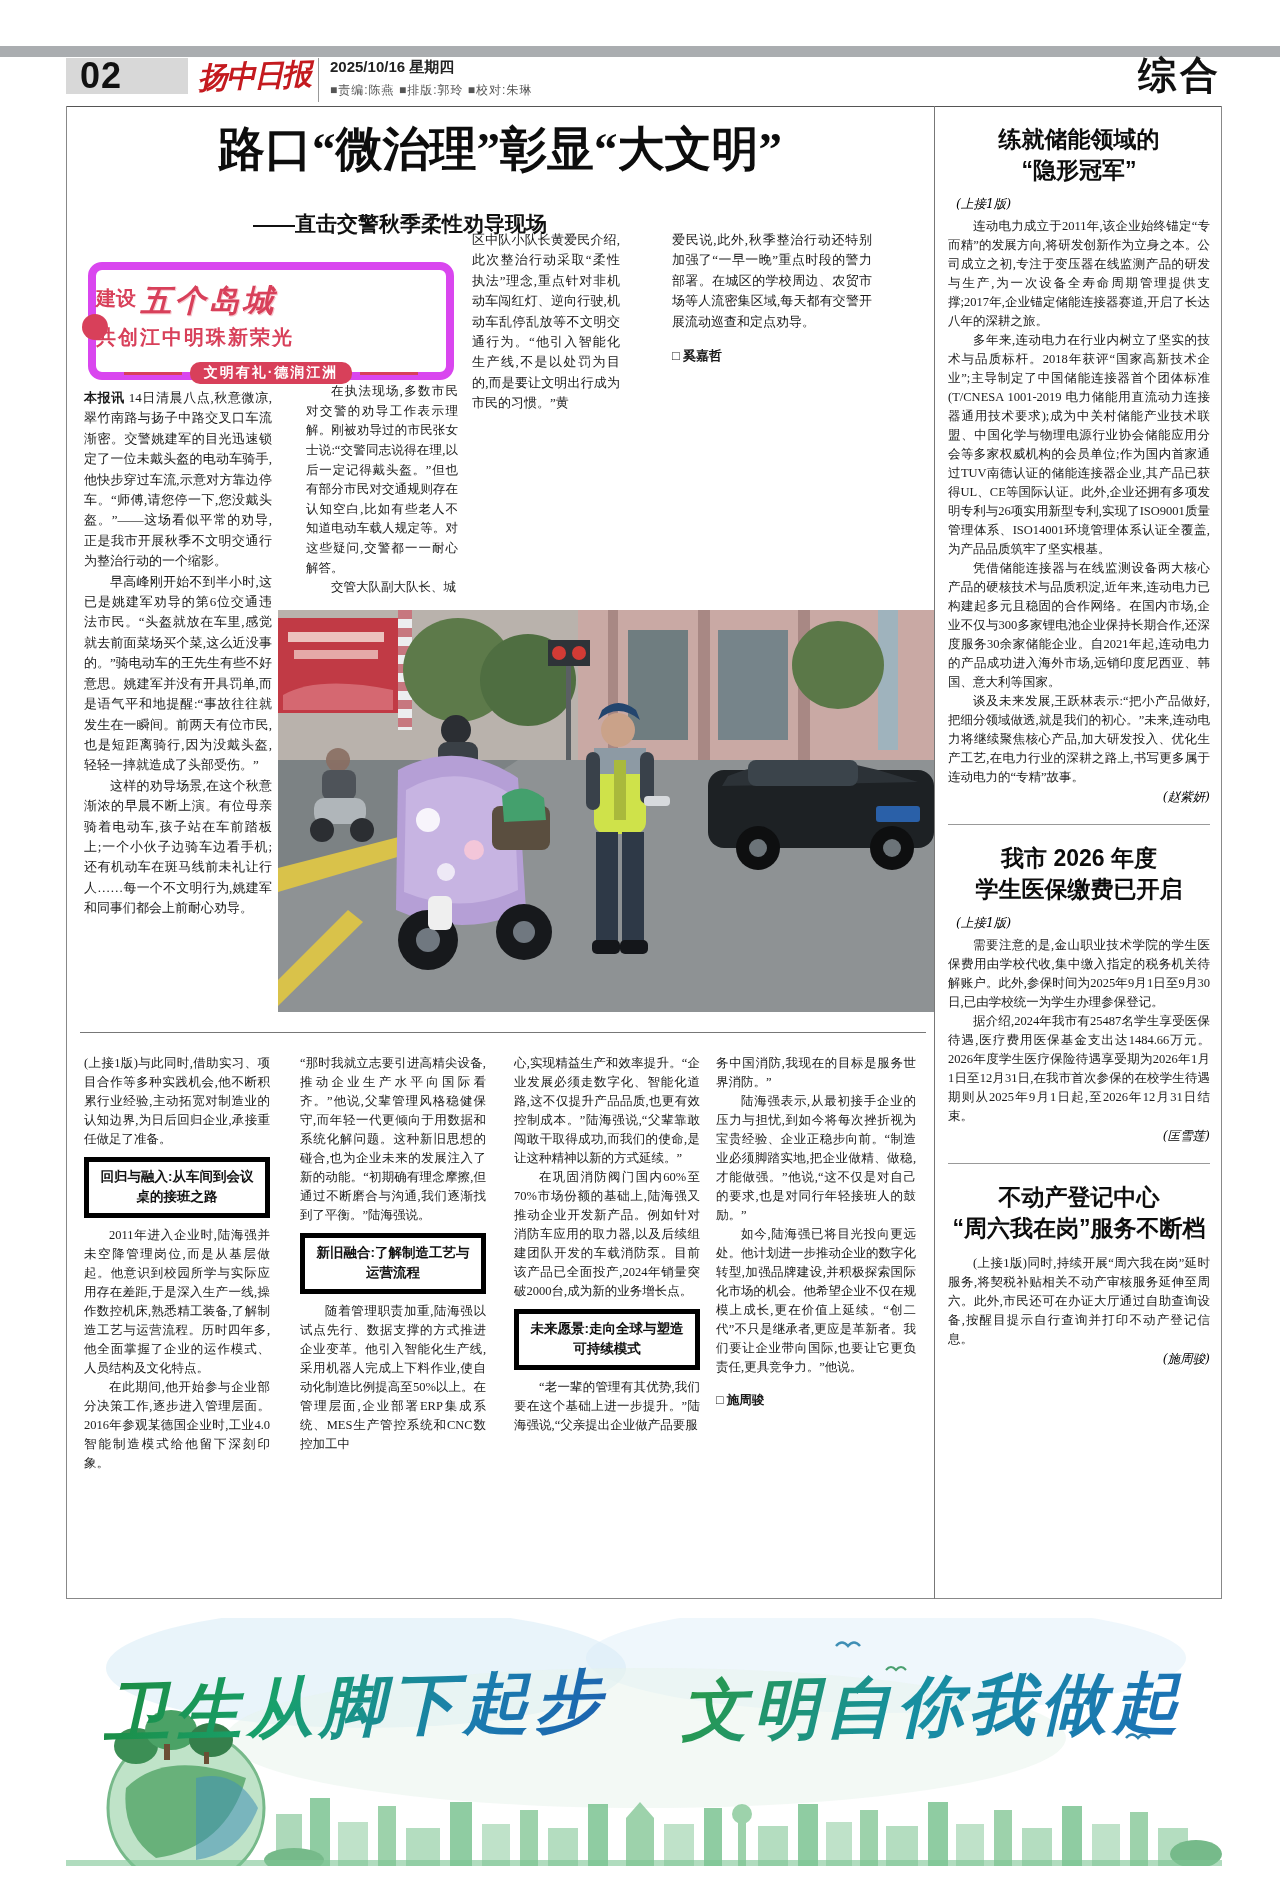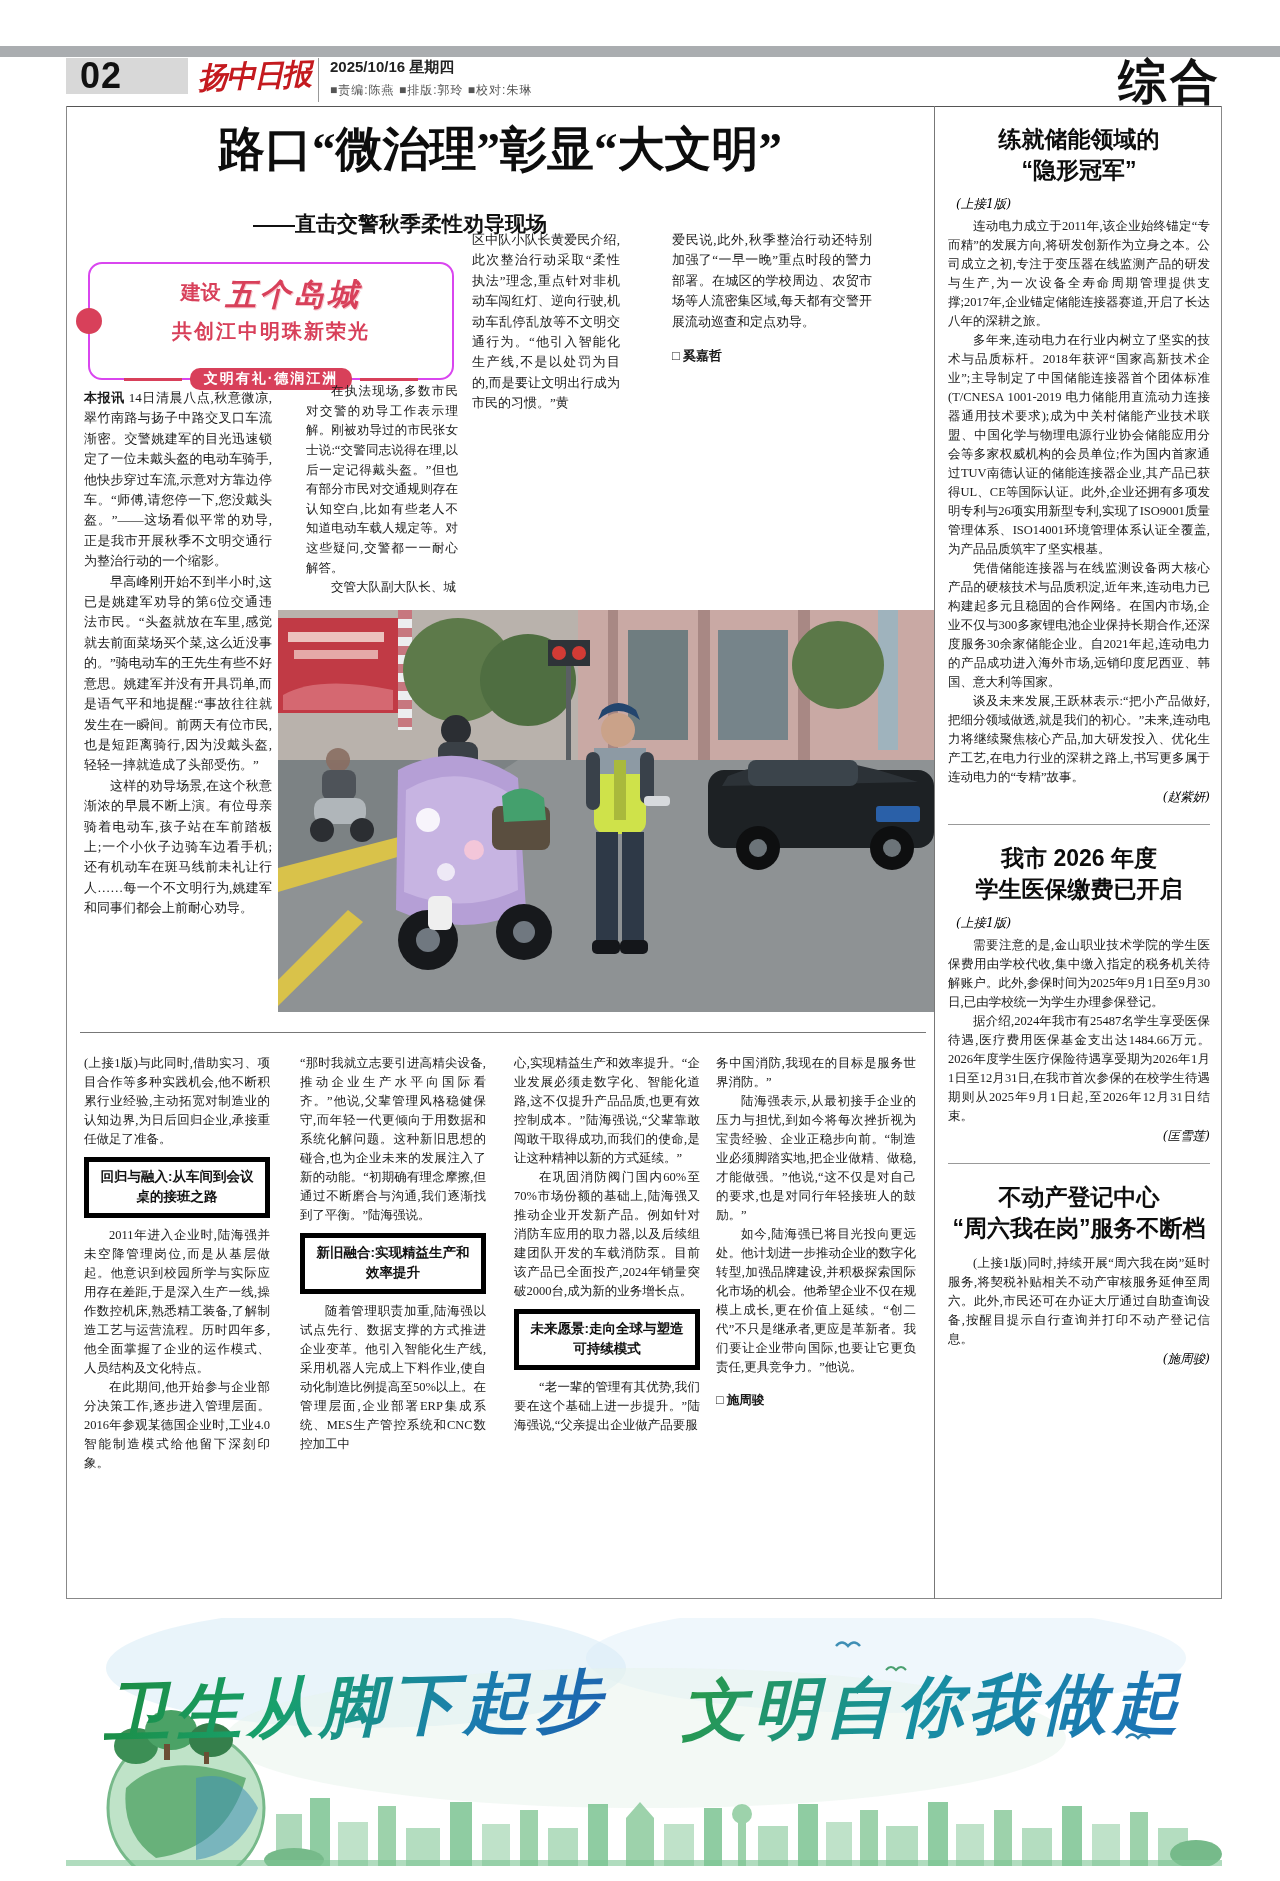--- a/index.html
+++ b/index.html
@@ -8,35 +8,35 @@
   .page { position:relative; width:1280px; height:1881px; background:#fff; margin:0 auto; overflow:hidden; }
 
   
   .topbar { position:absolute; left:0; top:46px; width:100%; height:11px; background:#aaadb0; }
   .pagenum-box { position:absolute; left:66px; top:58px; width:122px; height:36px; background:#d8d8d8; display:flex; align-items:center; }
   .pagenum { font-size:36px; font-weight:bold; color:#111; padding-left:14px; letter-spacing:1px; }
   .masthead { position:absolute; left:198px; top:56px; width:112px; font-family:"DejaVu Serif","Liberation Serif",serif; font-style:italic; font-weight:bold; font-size:30px; color:#c41a1f; transform:rotate(-2deg); letter-spacing:-2px; }
   .hdr-vline { position:absolute; left:318px; top:58px; width:1px; height:44px; background:#999; }
   .hdr-date { position:absolute; left:330px; top:58px; font-size:15px; font-weight:bold; color:#222; }
   .hdr-staff { position:absolute; left:330px; top:82px; font-size:12px; color:#555; letter-spacing:1px; }
-  .section-name { position:absolute; right:58px; top:50px; font-size:48px; font-weight:900; color:#111; letter-spacing:4px; }
+  .section-name { position:absolute; right:58px; top:50px; font-size:38px; font-weight:900; color:#111; letter-spacing:4px; }
 
   
   .rule-top { position:absolute; left:66px; top:106px; width:1156px; height:1px; background:#555; }
   .rule-bottom { position:absolute; left:66px; top:1598px; width:1156px; height:1px; background:#888; }
   .v-left { position:absolute; left:66px; top:106px; width:1px; height:1493px; background:#888; }
   .v-right { position:absolute; left:1221px; top:106px; width:1px; height:1493px; background:#888; }
   .v-mid { position:absolute; left:934px; top:106px; width:1px; height:1493px; background:#777; }
   .hr-mid { position:absolute; left:80px; top:1032px; width:846px; height:1px; background:#777; }
 
   
   .headline { position:absolute; left:78px; top:118px; width:844px; text-align:center; font-family:"Liberation Serif","DejaVu Serif",serif; font-weight:900; font-size:47px; color:#0d0d0d; letter-spacing:0px; }
   .subtitle { position:absolute; left:120px; top:210px; width:560px; text-align:center; font-size:21px; font-weight:bold; color:#111; }
 
-  .promo { position:absolute; left:88px; top:262px; width:366px; height:118px; border:2px solid #d946ef; border-radius:14px; background:#fff; text-align:center; }
+  .promo { position:absolute; left:88px; top:262px; width:366px; height:118px; border:8px solid #d946ef; border-radius:14px; background:#fff; text-align:left; }
   .promo-circle { position:absolute; left:-14px; top:44px; width:26px; height:26px; border-radius:50%; background:#d8405a; }
   .promo-l1 { margin-top:10px; color:#d8405a; }
   .promo-prefix { font-size:20px; font-weight:900; vertical-align:6px; }
   .promo-brush { font-family:"DejaVu Serif","Liberation Serif",serif; font-style:italic; font-weight:900; font-size:31px; letter-spacing:3px; text-shadow:1px 1px 0 #f6c6cd; }
   .promo-l2 { font-size:20px; font-weight:900; color:#d8405a; letter-spacing:2px; margin-top:2px; }
   .promo-ribbon { position:absolute; left:0; right:0; bottom:-12px; display:flex; align-items:center; justify-content:center; gap:8px; }
   .promo-ribbon .line { height:3px; width:58px; background:#d8405a; }
   .promo-ribbon .pill { background:#d8405a; color:#fff; font-size:14px; font-weight:bold; padding:2px 14px; border-radius:10px; letter-spacing:2px; }
 
   .bodytext { font-size:13px; line-height:1.57; color:#1a1a1a; text-align:justify; font-family:"Liberation Serif","DejaVu Serif",serif; }
@@ -232,21 +232,21 @@
   </div>
 
   <div class="bodytext col-b col-b1">
     <p class="noindent">(上接1版)与此同时,借助实习、项目合作等多种实践机会,他不断积累行业经验,主动拓宽对制造业的认知边界,为日后回归企业,承接重任做足了准备。</p>
     <div class="subhead">回归与融入:从车间到会议桌的接班之路</div>
     <p>2011年进入企业时,陆海强并未空降管理岗位,而是从基层做起。他意识到校园所学与实际应用存在差距,于是深入生产一线,操作数控机床,熟悉精工装备,了解制造工艺与运营流程。历时四年多,他全面掌握了企业的运作模式、人员结构及文化特点。</p>
     <p>在此期间,他开始参与企业部分决策工作,逐步进入管理层面。2016年参观某德国企业时,工业4.0智能制造模式给他留下深刻印象。</p>
   </div>
   <div class="bodytext col-b col-b2">
     <p class="noindent">“那时我就立志要引进高精尖设备,推动企业生产水平向国际看齐。”他说,父辈管理风格稳健保守,而年轻一代更倾向于用数据和系统化解问题。这种新旧思想的碰合,也为企业未来的发展注入了新的动能。“初期确有理念摩擦,但通过不断磨合与沟通,我们逐渐找到了平衡。”陆海强说。</p>
-    <div class="subhead">新旧融合:实现精益生产和效率提升</div>
+    <div class="subhead">新旧融合:了解制造工艺与运营流程</div>
     <p>随着管理职责加重,陆海强以试点先行、数据支撑的方式推进企业变革。他引入智能化生产线,采用机器人完成上下料作业,使自动化制造比例提高至50%以上。在管理层面,企业部署ERP集成系统、MES生产管控系统和CNC数控加工中</p>
   </div>
   <div class="bodytext col-b col-b3">
     <p class="noindent">心,实现精益生产和效率提升。“企业发展必须走数字化、智能化道路,这不仅提升产品品质,也更有效控制成本。”陆海强说,“父辈靠敢闯敢干取得成功,而我们的使命,是让这种精神以新的方式延续。”</p>
     <p>在巩固消防阀门国内60%至70%市场份额的基础上,陆海强又推动企业开发新产品。例如针对消防车应用的取力器,以及后续组建团队开发的车载消防泵。目前该产品已全面投产,2024年销量突破2000台,成为新的业务增长点。</p>
     <div class="subhead">未来愿景:走向全球与塑造可持续模式</div>
     <p>“老一辈的管理有其优势,我们要在这个基础上进一步提升。”陆海强说,“父亲提出企业做产品要服</p>
   </div>
   <div class="bodytext col-b col-b4">
     <p class="noindent">务中国消防,我现在的目标是服务世界消防。”</p>

